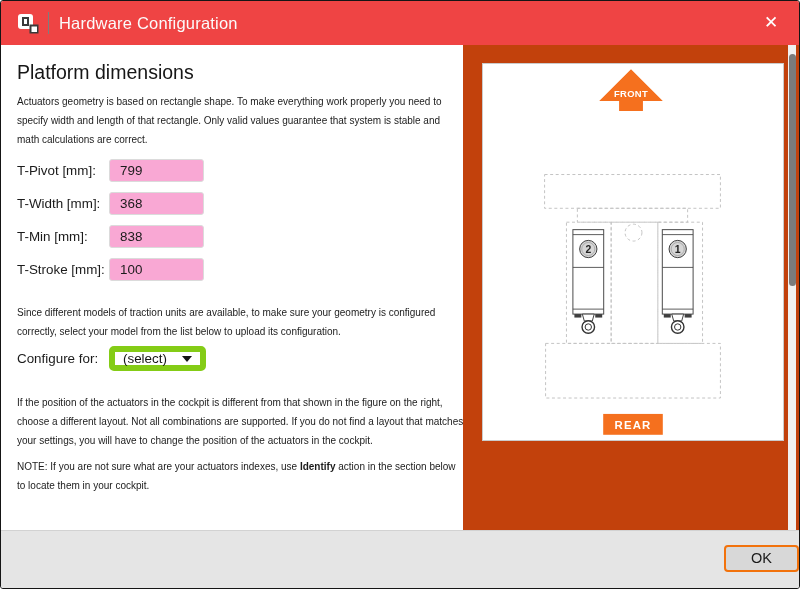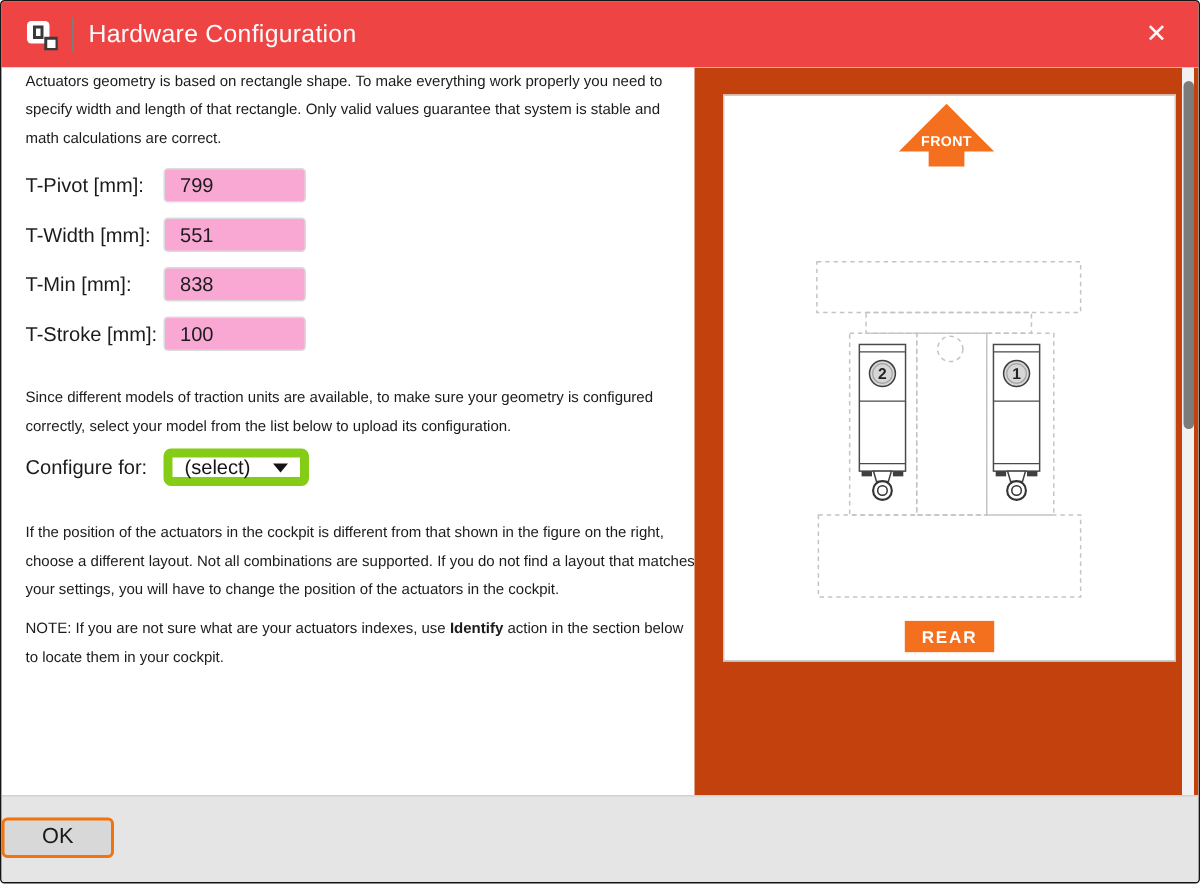--- a/index.html
+++ b/index.html
@@ -43,21 +43,21 @@
   .actline{stroke:#4a4a4a;stroke-width:0.9;}
   .svgfront{fill:#fff;font-size:9.5px;font-weight:700;text-anchor:middle;letter-spacing:.3px;
     font-family:"Liberation Sans",sans-serif;}
   .svgrear{fill:#fff;font-size:11.5px;font-weight:700;text-anchor:middle;letter-spacing:1.2px;
     font-family:"Liberation Sans",sans-serif;}
   .svgbadge{fill:#222;font-size:10.5px;font-weight:700;text-anchor:middle;font-family:"Liberation Sans",sans-serif;}
   .scrollbar{position:absolute;top:0;right:3px;width:8px;height:100%;background:#f1f1f1;}
   .thumb{position:absolute;top:9px;left:0.5px;width:7px;height:232px;background:#7b7b7b;border-radius:4px;cursor:pointer;}
   
   .footer{flex:0 0 57px;height:57px;background:#e5e5e5;border-top:1px solid #d2d2d2;
-    display:flex;justify-content:flex-start;align-items:flex-start;}
+    display:flex;justify-content:flex-end;align-items:flex-start;}
   .ok{margin-top:14px;width:75px;height:27px;background:#d8d8d8;border:2px solid #F2720C;border-radius:4px;
     font-size:14.5px;color:#1a1a1a;font-family:"Liberation Sans",sans-serif;cursor:pointer;padding:0;line-height:23px;}
 </style>
 </head>
 <body>
 
 <div class="window">
 
   <div class="titlebar">
     <span class="logo">
@@ -69,30 +69,31 @@
       </svg>
     </span>
     <span class="tdiv"></span>
     <span class="title">Hardware Configuration</span>
     <span class="close">✕</span>
   </div>
 
   <div class="content">
 
     <div class="left">
+      <h1>Platform dimensions</h1>
 
       <p class="para intro">Actuators geometry is based on rectangle shape. To make everything work properly you need to specify width and length of that rectangle. Only valid values guarantee that system is stable and math calculations are correct.</p>
 
       <div class="frow">
         <label>T-Pivot [mm]:</label>
         <div class="field">799</div>
       </div>
       <div class="frow">
         <label>T-Width [mm]:</label>
-        <div class="field">551</div>
+        <div class="field">368</div>
       </div>
       <div class="frow">
         <label>T-Min [mm]:</label>
         <div class="field">838</div>
       </div>
       <div class="frow">
         <label>T-Stroke [mm]:</label>
         <div class="field">100</div>
       </div>
 

